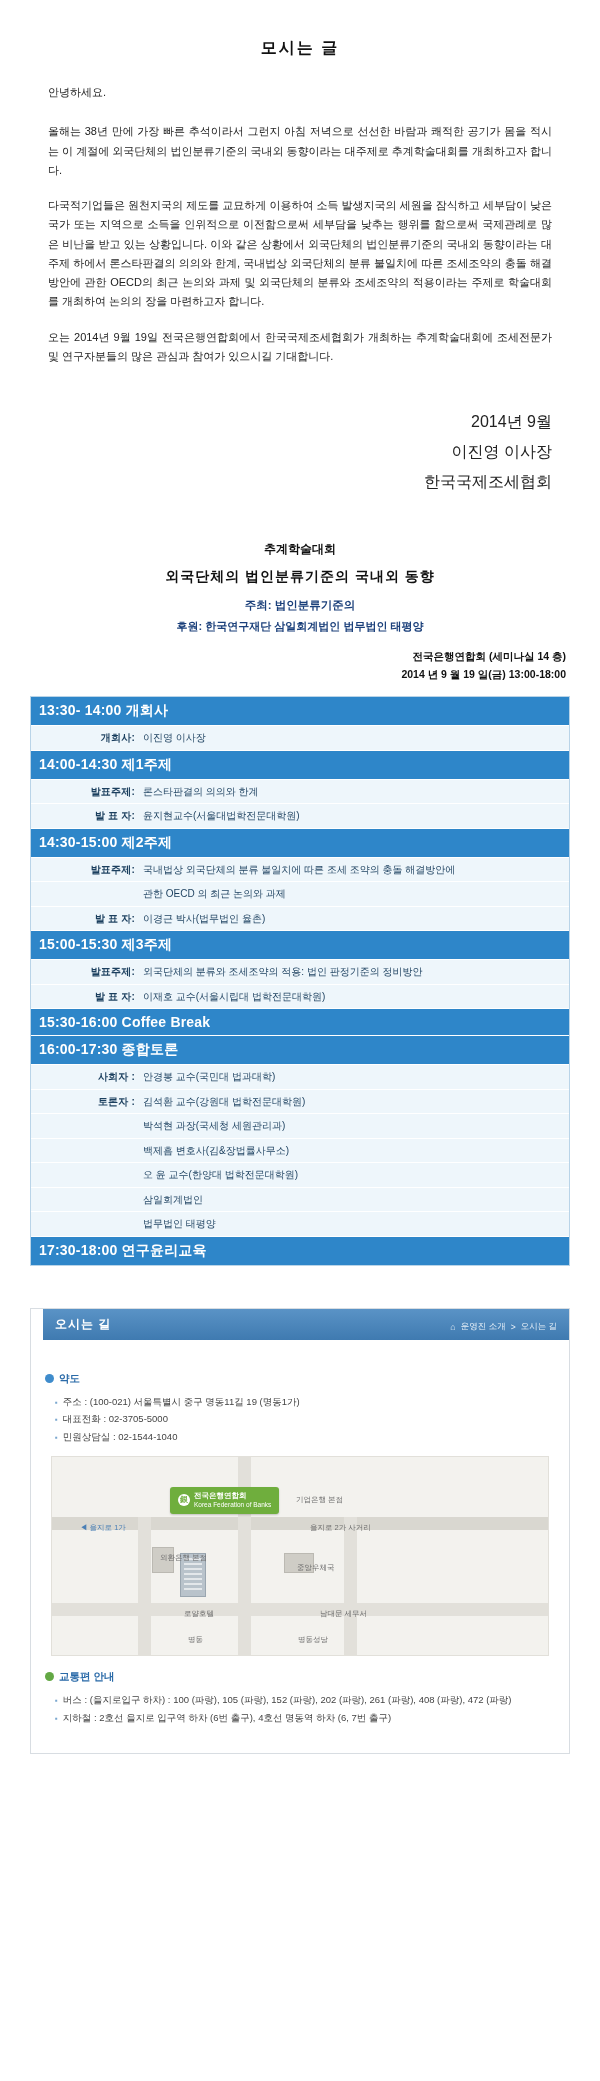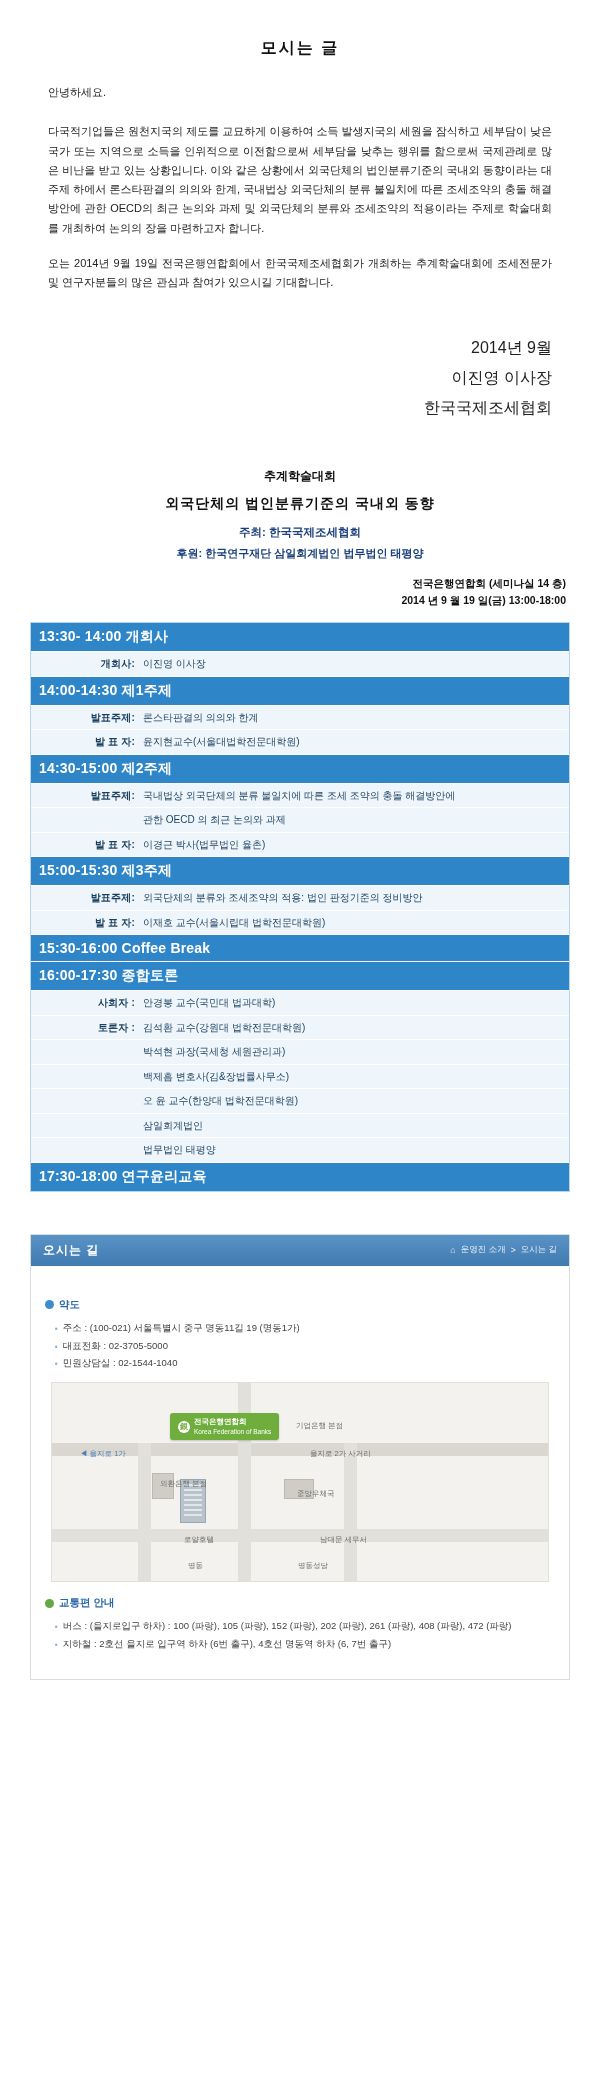--- a/index.html
+++ b/index.html
@@ -141,23 +141,24 @@
   .directions {
     margin: 42px 30px 30px 30px;
     border: 1px solid #d8dde2;
     background: #ffffff;
   }
   .dir-header {
     background: #4a7fb5;
     background: linear-gradient(#5a93c6, #3f7ab0);
     color: #fff;
     display: flex;
-    align-items: center;
+    align-items: flex-end;
     justify-content: space-between;
     padding: 7px 12px;
+    margin-left: 12px;
   }
   .dir-header-title {
     font-size: 12px;
     font-weight: bold;
     letter-spacing: 1px;
   }
   .breadcrumb {
     font-size: 8.5px;
     color: #e8f1f8;
     display: flex;
@@ -272,33 +273,34 @@
   }
 </style>
 </head>
 <body>
 
 <div class="page">
 
   <section class="letter">
     <h1 class="letter-title">모시는 글</h1>
     <p class="greet">안녕하세요.</p>
+    <p>올해는 38년 만에 가장 빠른 추석이라서 그런지 아침 저녁으로 선선한 바람과 쾌적한 공기가 몸을 적시는 이 계절에 외국단체의 법인분류기준의 국내외 동향이라는 대주제로 추계학술대회를 개최하고자 합니다.</p>
     <p>다국적기업들은 원천지국의 제도를 교묘하게 이용하여 소득 발생지국의 세원을 잠식하고 세부담이 낮은 국가 또는 지역으로 소득을 인위적으로 이전함으로써 세부담을 낮추는 행위를 함으로써 국제관례로 많은 비난을 받고 있는 상황입니다. 이와 같은 상황에서 외국단체의 법인분류기준의 국내외 동향이라는 대주제 하에서 론스타판결의 의의와 한계, 국내법상 외국단체의 분류 불일치에 따른 조세조약의 충돌 해결방안에 관한 OECD의 최근 논의와 과제 및 외국단체의 분류와 조세조약의 적용이라는 주제로 학술대회를 개최하여 논의의 장을 마련하고자 합니다.</p>
     <p>오는 2014년 9월 19일 전국은행연합회에서 한국국제조세협회가 개최하는 추계학술대회에 조세전문가 및 연구자분들의 많은 관심과 참여가 있으시길 기대합니다.</p>
     <div class="sign">
       <div>2014년 9월</div>
       <div>이진영 이사장</div>
       <div>한국국제조세협회</div>
     </div>
   </section>
 
   <section class="seminar-head">
     <div class="seminar-kicker">추계학술대회</div>
     <div class="seminar-title">외국단체의 법인분류기준의 국내외 동향</div>
-    <div class="seminar-host">주최: 한국국제조세협회</div>
+    <div class="seminar-host">주최: 법인분류기준의</div>
     <div class="seminar-sponsor">후원: 한국연구재단 삼일회계법인 법무법인 태평양</div>
   </section>
   <div class="seminar-meta">
     <div>전국은행연합회 (세미나실 14 층)</div>
     <div>2014 년 9 월 19 일(금) 13:00-18:00</div>
   </div>
 
   <section class="program" id="program">
       <div class="prog-row slot-row">
         <div class="slot">13:30- 14:00  개회사</div>

